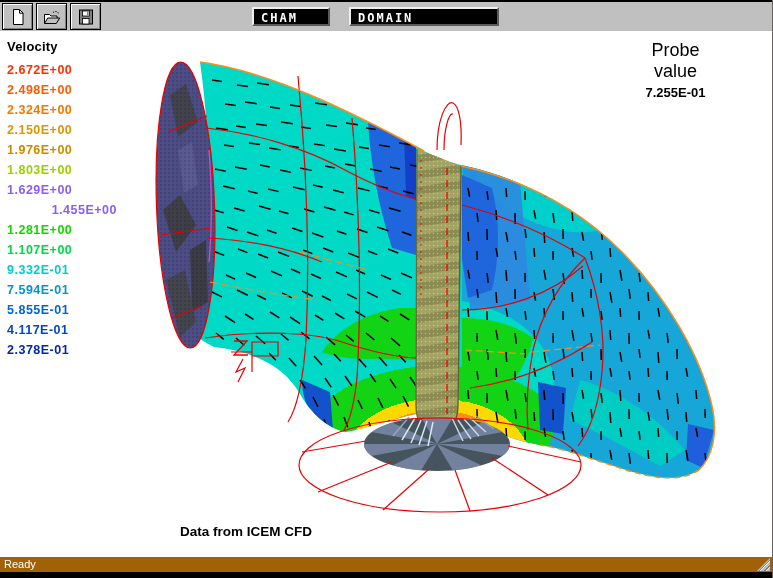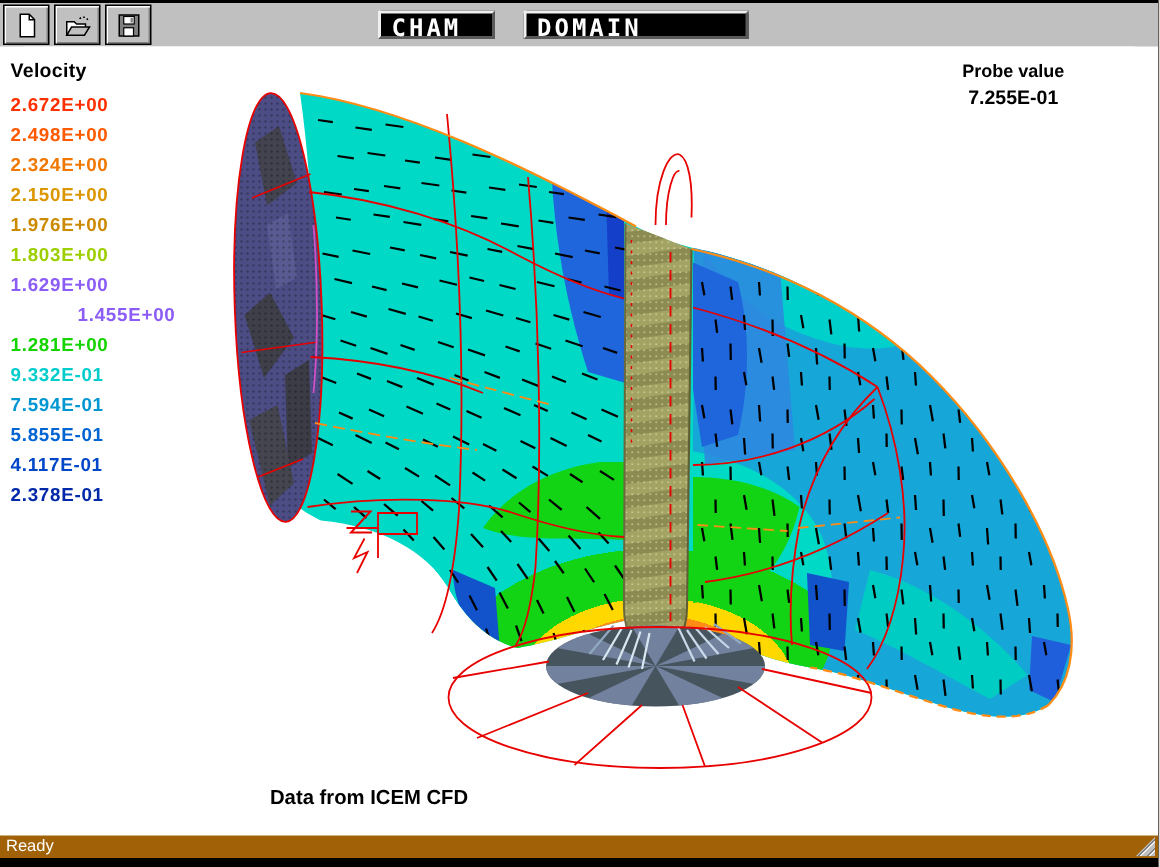--- a/index.html
+++ b/index.html
@@ -6,31 +6,31 @@
   .window{position:relative;width:773px;height:578px;background:#fff;overflow:hidden;
           font-family:"Liberation Sans",sans-serif;border-right:1px solid #6b5f57;box-sizing:border-box;}
   .topline{position:absolute;left:0;top:0;width:100%;height:2px;background:#000;}
   
   .toolbar{position:absolute;left:0;top:2px;width:100%;height:29px;background:#c0c0c0;}
   .tbtn{position:absolute;top:1px;width:31px;height:27px;background:#c0c0c0;
         border:1px solid #000;box-shadow:inset 1px 1px 0 #fff,inset -1px -1px 0 #808080;
         display:flex;align-items:center;justify-content:center;padding:0;}
   .tbtn svg{width:20px;height:20px;}
   .blackfield{position:absolute;top:5px;height:19px;background:#000;color:#fff;
-        font-family:"DejaVu Sans Mono",monospace;font-weight:bold;font-size:16px;
+        font-family:"DejaVu Sans Mono",monospace;font-weight:bold;font-size:12px;
         letter-spacing:2px;line-height:19px;padding-left:7px;box-sizing:border-box;
         border:2px solid;border-color:#efefef #5a5a5a #5a5a5a #efefef;}
   
   .canvas{position:absolute;left:0;top:31px;width:773px;height:525px;background:#fff;border-radius:18px;}
   .legend{position:absolute;left:7px;top:8px;width:110px;}
   .legend-title{font-size:13px;font-weight:bold;color:#000;letter-spacing:.2px;}
   .legend-rows{margin-top:6px;}
   .legend-entry{height:20px;line-height:20px;font-size:12.5px;font-weight:bold;letter-spacing:.5px;}
   .probe{position:absolute;left:628px;top:9px;width:95px;text-align:center;}
-  .probe-label{font-size:12px;font-weight:bold;color:#000;}
+  .probe-label{font-size:18px;font-weight:normal;color:#000;}
   .probe-value{margin-top:3px;font-size:13px;font-weight:bold;color:#000;}
   .caption{position:absolute;left:180px;top:493px;font-size:13.5px;font-weight:bold;color:#000;}
   #viz{position:absolute;left:0;top:0;width:773px;height:525px;}
   
   .statusbar{position:absolute;left:0;top:556px;width:100%;height:16px;background:#a16207;
              border-top:1px solid #fff;box-sizing:border-box;}
   .status-text{position:absolute;left:4px;top:1px;font-size:11px;color:#fff;}
   .grip{position:absolute;right:2px;bottom:1px;width:13px;height:13px;
         background:repeating-linear-gradient(135deg,#bfbfbf 0 2px,#808080 2px 3px,#efefef 3px 4px);
         clip-path:polygon(100% 0,100% 100%,0 100%);}
@@ -567,20 +567,21 @@
       <div class="legend-rows" id="legend-rows">
           <div class="legend-entry" style="color: rgb(255, 48, 0);">2.672E+00</div>
           <div class="legend-entry" style="color: rgb(255, 90, 0);">2.498E+00</div>
           <div class="legend-entry" style="color: rgb(240, 120, 0);">2.324E+00</div>
           <div class="legend-entry" style="color: rgb(220, 150, 0);">2.150E+00</div>
           <div class="legend-entry" style="color: rgb(204, 138, 0);">1.976E+00</div>
           <div class="legend-entry" style="color: rgb(156, 206, 0);">1.803E+00</div>
           <div class="legend-entry" style="color: #8b5cf6;">1.629E+00</div>
           <div class="legend-entry" style="color: #8b5cf6; text-align: right;">1.455E+00</div>
           <div class="legend-entry" style="color: rgb(21, 212, 0);">1.281E+00</div>
+          <div class="legend-entry" style="color: rgb(0, 216, 70);">1.107E+00</div>
           <div class="legend-entry" style="color: rgb(0, 204, 204);">9.332E-01</div>
           <div class="legend-entry" style="color: rgb(0, 150, 210);">7.594E-01</div>
           <div class="legend-entry" style="color: rgb(0, 100, 210);">5.855E-01</div>
           <div class="legend-entry" style="color: rgb(0, 70, 200);">4.117E-01</div>
           <div class="legend-entry" style="color: rgb(0, 40, 168);">2.378E-01</div>
         </div>
     </div>
 
     <div class="probe">
       <div class="probe-label">Probe value</div>

